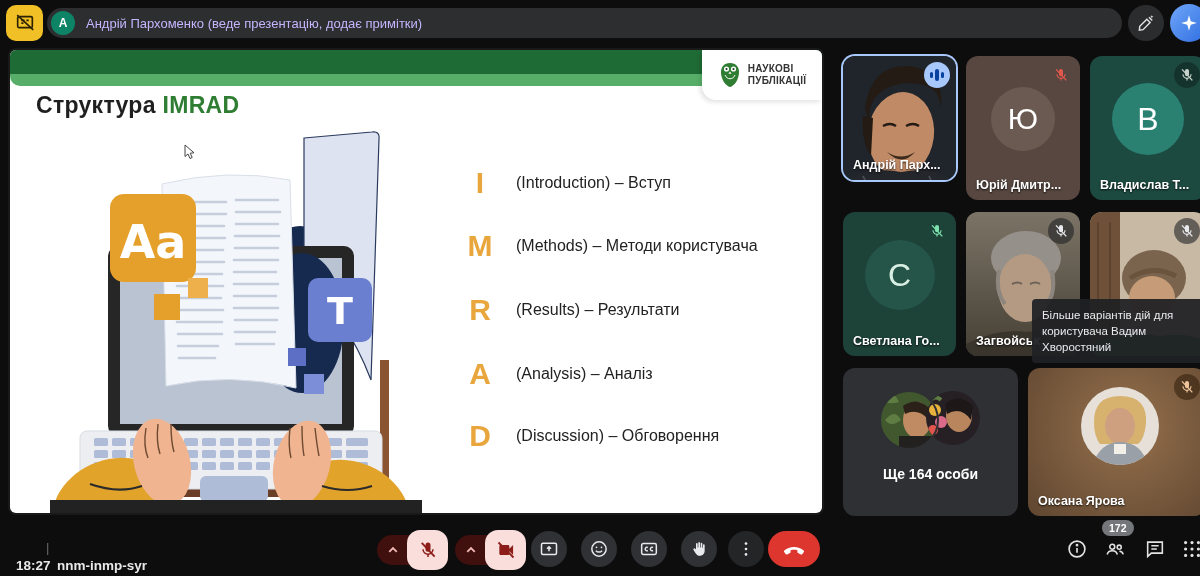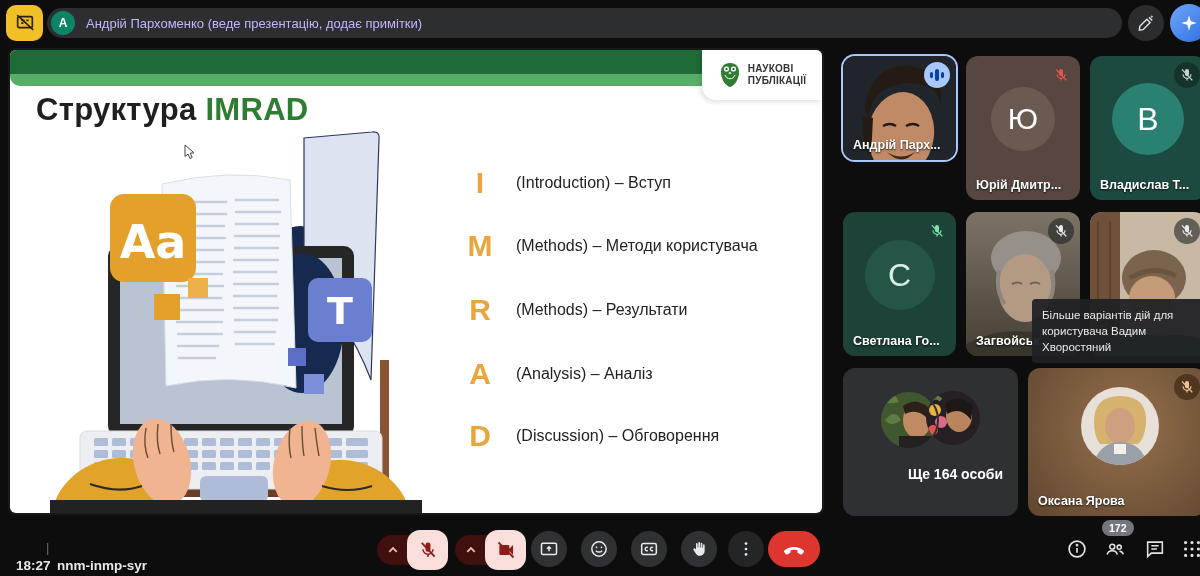--- a/index.html
+++ b/index.html
@@ -15,39 +15,39 @@
   .round-btn { position:absolute; width:36px; height:36px; border-radius:50%; display:flex; align-items:center; justify-content:center; }
   .pencil-btn { left:1128px; top:5px; background:#2b2c2e; color:#e3e3e3; }
   .gemini-btn { left:1170px; top:4px; width:38px; height:38px; background:linear-gradient(135deg,#6fa7f9,#2f6de0); }
 
   
   .slide { position:absolute; left:10px; top:50px; width:812px; height:463px; background:#ffffff; border-radius:6px; overflow:hidden; box-shadow:0 0 0 2px #191919; }
   .bar-dark { position:absolute; left:0; top:0; width:100%; height:24px; background:#1e6b35; }
   .bar-light { position:absolute; left:0; top:24px; width:100%; height:12px; background:#57ae68; border-bottom-left-radius:10px; }
   .logo-box { position:absolute; right:0; top:0; width:120px; height:50px; background:#fff; border-bottom-left-radius:14px; box-shadow:-2px 2px 5px rgba(0,0,0,.12); display:flex; align-items:center; justify-content:center; gap:6px; }
   .logo-text { font-size:10px; font-weight:700; color:#333; letter-spacing:.2px; line-height:1.25; }
-  .slide-title { position:absolute; left:26px; top:42px; font-size:31px; font-weight:800; letter-spacing:.3px; color:#1f1f1f; }
+  .slide-title { position:absolute; left:26px; top:42px; font-size:23px; font-weight:800; letter-spacing:.3px; color:#1f1f1f; }
   .slide-title .green { color:#2e7d32; }
   .imrad-row { position:absolute; left:448px; height:40px; display:flex; align-items:center; }
   .imrad-letter { width:44px; text-align:center; font-size:30px; font-weight:800; color:#e8a63c; }
   .imrad-text { margin-left:14px; font-size:16px; font-weight:400; color:#222; white-space:nowrap; }
   .illu { position:absolute; left:40px; top:78px; }
   .cursor { position:absolute; left:173px; top:94px; }
 
   
   .tile { position:absolute; border-radius:12px; overflow:hidden; background:#3a3a3a; }
   .tile .name { position:absolute; left:10px; bottom:8px; font-size:12.5px; font-weight:600; color:#fff; text-shadow:0 1px 2px rgba(0,0,0,.85); white-space:nowrap; }
   .speaking { box-shadow:0 0 0 2px #a8c7fa; }
   .init-circle { position:absolute; left:50%; top:44%; transform:translate(-50%,-50%); border-radius:50%; display:flex; align-items:center; justify-content:center; color:#fff; font-weight:400; }
   .badge { position:absolute; top:6px; right:6px; width:26px; height:26px; border-radius:50%; display:flex; align-items:center; justify-content:center; }
   .badge svg { width:16px; height:16px; }
   .audio-ind { background:#a8c7fa; }
   .audio-ind i { display:inline-block; width:3.5px; border-radius:2px; background:#0842a0; margin:0 1px; }
   .overflow-tile { background:#2f3033; }
-  .overflow-label { position:absolute; width:100%; text-align:center; top:98px; color:#fff; font-size:14px; font-weight:700;margin-left:25px; }
+  .overflow-label { position:absolute; width:100%; text-align:center; top:98px; color:#fff; font-size:14px; font-weight:700; }
   .tooltip { position:absolute; left:1032px; top:299px; width:172px; background:rgba(32,33,36,.94); color:#e8eaed; font-size:11.5px; line-height:1.4; padding:8px 10px; border-radius:4px; z-index:60; }
 
   
   .bb-text { position:absolute; color:#e8e8e8; font-size:13.5px; font-weight:600;margin-top:17px; }
   .bb-div { position:absolute; color:#6a6a6a; font-size:13px; }
   .red-pill { position:absolute; top:535px; height:30px; border-radius:15px; background:#3f100d; display:flex; align-items:center; padding-left:7px; }
   .pink-btn { position:absolute; top:530px; width:41px; height:40px; border-radius:13px; background:#f9dedc; color:#8c1d18; display:flex; align-items:center; justify-content:center; z-index:5; }
   .pink-btn svg { width:20px; height:20px; }
   .ctl { position:absolute; top:531px; width:36px; height:36px; border-radius:50%; background:#303134; color:#e8eaed; display:flex; align-items:center; justify-content:center; }
   .ctl svg { width:20px; height:20px; }
@@ -232,33 +232,33 @@
     <div class="imrad-row" style="top:113px">
       <span class="imrad-letter">I</span>
       <span class="imrad-text">(Introduction) – Вступ</span>
     </div>
     <div class="imrad-row" style="top:176px">
       <span class="imrad-letter">M</span>
       <span class="imrad-text">(Methods) – Методи користувача</span>
     </div>
     <div class="imrad-row" style="top:240px">
       <span class="imrad-letter">R</span>
-      <span class="imrad-text">(Methods) – Результати</span>
+      <span class="imrad-text">(Results) – Результати</span>
     </div>
     <div class="imrad-row" style="top:304px">
       <span class="imrad-letter">A</span>
       <span class="imrad-text">(Analysis) – Аналіз</span>
     </div>
     <div class="imrad-row" style="top:366px">
       <span class="imrad-letter">D</span>
       <span class="imrad-text">(Discussion) – Обговорення</span>
     </div>
   </div>
 
-  <div class="tile speaking" style="left:843px;top:56px;width:113px;height:104px">
+  <div class="tile speaking" style="left:843px;top:56px;width:113px;height:124px">
     <svg width="113" height="144" viewBox="0 0 113 144">
       <rect width="113" height="144" fill="#20242b"></rect>
       <ellipse cx="58" cy="78" rx="33" ry="42" fill="#c18a66" transform="rotate(7 58 78)"></ellipse>
       <path d="M22 52 Q28 8 66 10 Q102 14 98 52 Q96 34 84 30 Q58 22 38 36 Q26 44 26 66 Z" fill="#241b14"></path>
       <path d="M20 60 q-2 26 8 40 l2-38z" fill="#241b14"></path>
       <path d="M44 96 q14 9 28 0 q-13 15 -28 0z" fill="#3a2a1b"></path>
       <path d="M40 70 q7 -4 13 0 M63 70 q7 -4 13 0" stroke="#241b14" stroke-width="2.4" fill="none"></path>
       <path d="M0 144 L0 124 Q30 110 58 116 Q92 110 113 126 L113 144 Z" fill="#23262b"></path>
       <path d="M8 126 l10 16 M20 120 l10 20 M86 120 l8 18" stroke="#4a505a" stroke-width="1.6"></path>
     </svg>

